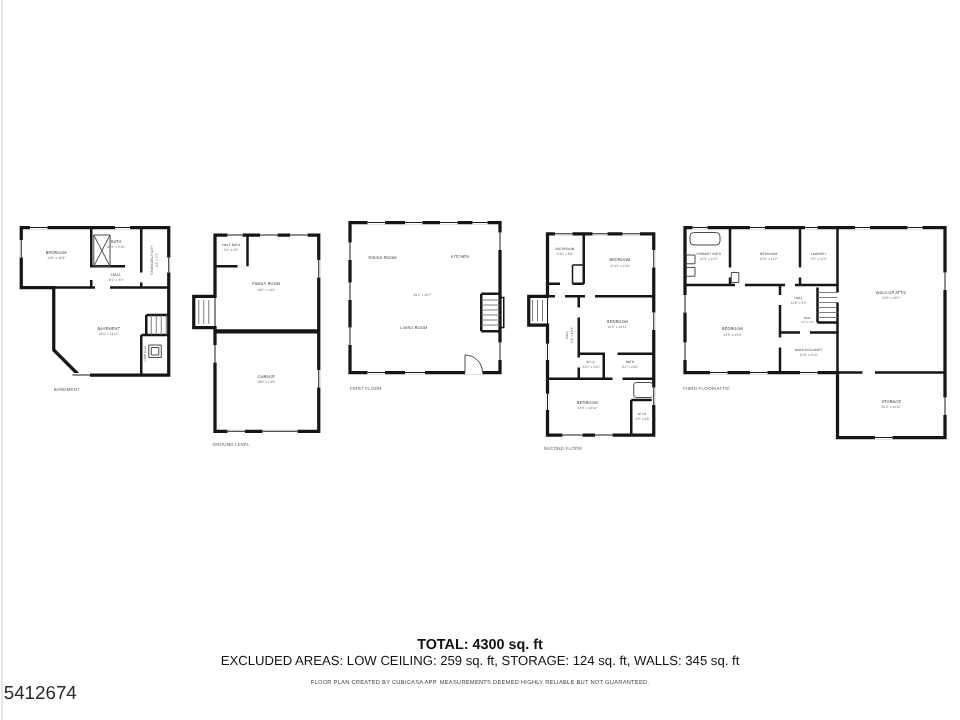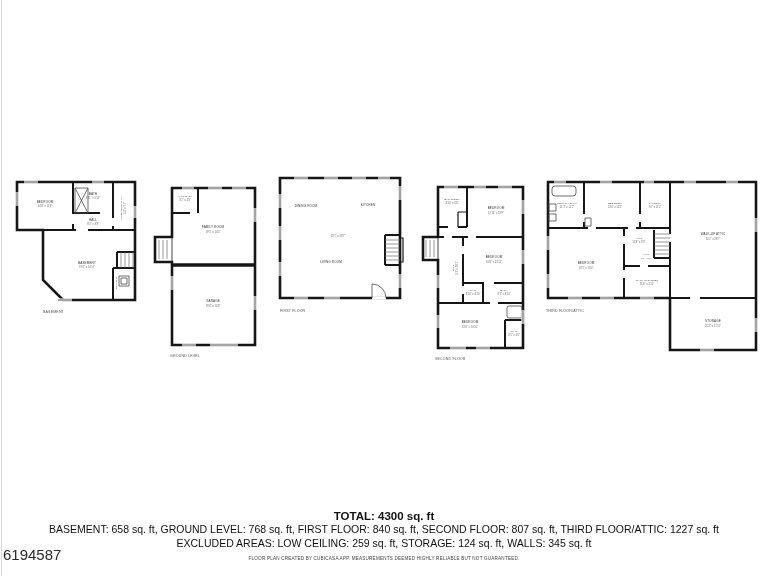--- a/index.html
+++ b/index.html
@@ -195,19 +195,18 @@
       <text class="rname rsmall" x="103" y="103" text-anchor="middle">WALK-IN CLOSET</text>
       <text class="rdims" x="103" y="107" text-anchor="middle">11'8" x 3'10"</text>
       <text class="rname" x="169" y="144" text-anchor="middle">STORAGE</text>
       <text class="rdims" x="169" y="148.5" text-anchor="middle">20'2" x 11'11"</text>
       <text class="cap" x="2" y="134" text-anchor="start">THIRD FLOOR/ATTIC</text>
     </svg>
   </div>
 
   <div class="summary">
     <div class="total">TOTAL: 4300 sq. ft</div>
-    <div class="line">BASEMENT: 658 sq. ft, GROUND LEVEL: 768 sq. ft, FIRST FLOOR: 840 sq. ft, SECOND FLOOR: 807 sq. ft, THIRD FLOOR/ATTIC: 1227 sq. ft</div>
     <div class="line">EXCLUDED AREAS: LOW CEILING: 259 sq. ft, STORAGE: 124 sq. ft, WALLS: 345 sq. ft</div>
     <div class="disclaimer">FLOOR PLAN CREATED BY CUBICASA APP. MEASUREMENTS DEEMED HIGHLY RELIABLE BUT NOT GUARANTEED.</div>
   </div>
 
-  <div class="watermark">6194587</div>
+  <div class="watermark">5412674</div>
 </div>
 
 </body></html>

